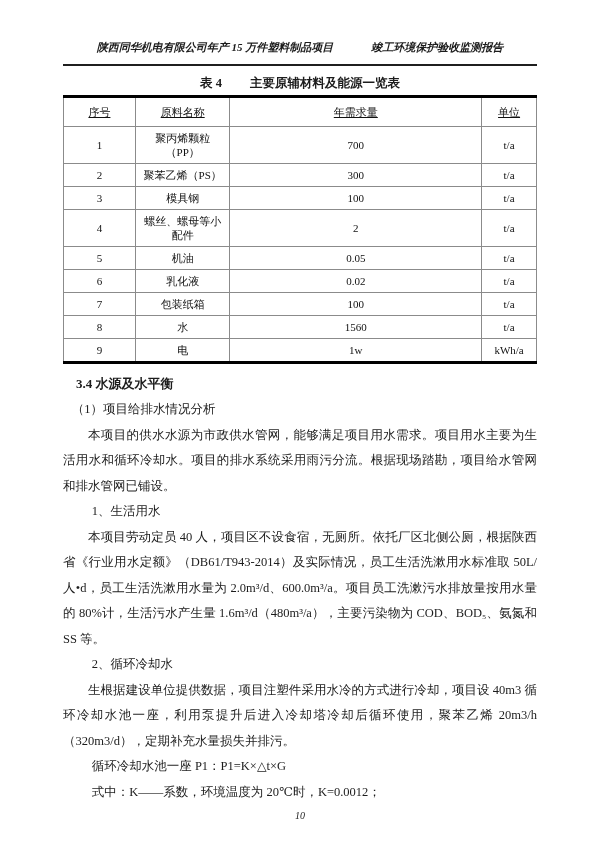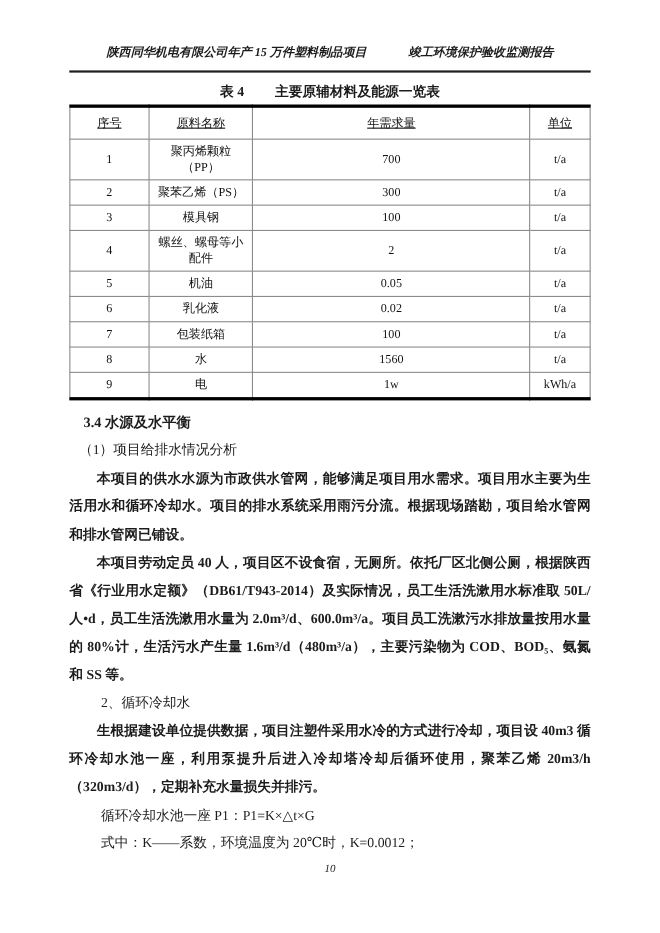--- a/index.html
+++ b/index.html
@@ -41,21 +41,21 @@
   table.materials th { padding:7px 2px;text-decoration:underline; }
   td.cell-name { white-space:pre-line; }
 
   
   .sec-heading { margin:11px 0 0 13px; font-size:13px; font-weight:bold; }
   p.line {
     font-size:12.5px; line-height:25.5px; margin:0;
     text-align:justify; text-justify:inter-ideograph;
   }
   p.sub-heading { margin-top:4px; text-indent:0.7em; }
-  p.para { text-indent:2em;font-weight:bold; }
+  p.para { text-indent:2em; }
   p.item-title, p.formula { text-indent:2.3em; }
 
   .page-number { margin-top:5px; text-align:center; font-size:10px; color:#222;font-style:italic; }
 </style>
 </head>
 <body>
 
 <div class="page">
 
   <div class="doc-header">
@@ -141,20 +141,21 @@
       </tr>
     </tbody>
   </table>
 
   <div class="sec-heading">3.4 水源及水平衡</div>
 
   <p class="line sub-heading">（1）项目给排水情况分析</p>
 
   <p class="line para">本项目的供水水源为市政供水管网，能够满足项目用水需求。项目用水主要为生活用水和循环冷却水。项目的排水系统采用雨污分流。根据现场踏勘，项目给水管网和排水管网已铺设。</p>
 
+  <p class="line item-title">1、生活用水</p>
 
   <p class="line para">本项目劳动定员 40 人，项目区不设食宿，无厕所。依托厂区北侧公厕，根据陕西省《行业用水定额》（DB61/T943-2014）及实际情况，员工生活洗漱用水标准取 50L/人•d，员工生活洗漱用水量为 2.0m³/d、600.0m³/a。项目员工洗漱污水排放量按用水量的 80%计，生活污水产生量 1.6m³/d（480m³/a），主要污染物为 COD、BOD₅、氨氮和 SS 等。</p>
 
   <p class="line item-title">2、循环冷却水</p>
 
   <p class="line para">生根据建设单位提供数据，项目注塑件采用水冷的方式进行冷却，项目设 40m3 循环冷却水池一座，利用泵提升后进入冷却塔冷却后循环使用，聚苯乙烯 20m3/h（320m3/d），定期补充水量损失并排污。</p>
 
   <p class="line formula">循环冷却水池一座 P1：P1=K×△t×G</p>
 
   <p class="line formula">式中：K——系数，环境温度为 20℃时，K=0.0012；</p>

